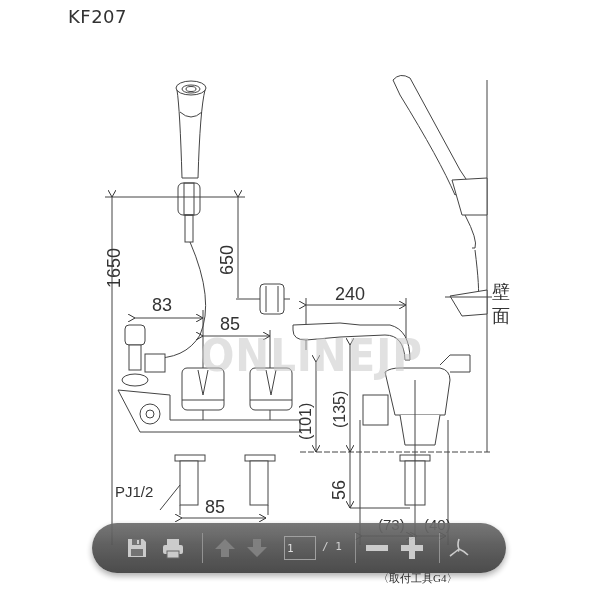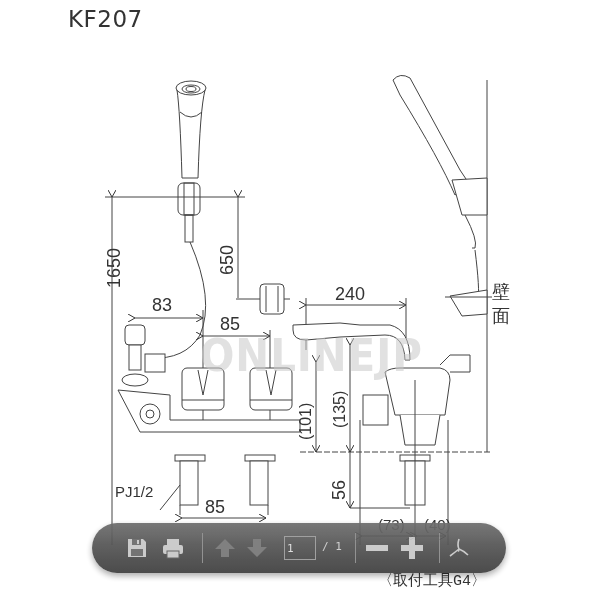--- a/index.html
+++ b/index.html
@@ -1,28 +1,28 @@
 <!DOCTYPE html>
 <html><head>
   <meta charset="utf-8">
   <style>
     html, body { margin: 0; padding: 0; background: #ffffff; }
     body { width: 600px; height: 600px; position: relative; overflow: hidden; font-family: "Liberation Sans", sans-serif; }
-    .title { position: absolute; left: 68px; top: 6px; font-size: 23px; color: #333; letter-spacing: 0.5px; font-family: "DejaVu Sans", sans-serif; }
+    .title { position: absolute; left: 68px; top: 6px; font-size: 18px; color: #333; letter-spacing: 0.5px; font-family: "DejaVu Sans", sans-serif; }
     svg.drawing { position: absolute; left: 0; top: 0; }
     .dim { font-family: "Liberation Sans Narrow", "Liberation Sans", sans-serif; fill: #333; }
     .watermark { position: absolute; left: 200px; top: 330px; font-size: 44px; font-weight: bold; color: rgba(200,200,200,0.55); letter-spacing: 1px; font-family: "DejaVu Sans", sans-serif; transform: scaleX(0.92); transform-origin: left; pointer-events: none; }
     .toolbar { position: absolute; left: 92px; top: 523px; width: 414px; height: 50px; border-radius: 25px;
       background: linear-gradient(#6e6e6e 0%, #545454 45%, #3e3e3e 100%); box-shadow: 0 3px 6px rgba(0,0,0,0.35); opacity: 0.93; }
     .tb-item { position: absolute; top: 0; height: 50px; display: flex; align-items: center; justify-content: center; cursor: pointer; }
     .sep { position: absolute; top: 10px; width: 1px; height: 30px; background: #8a8a8a; }
     .page-box { position: absolute; left: 192px; top: 13px; width: 32px; height: 24px; border: 1px solid #999; box-sizing: border-box;
       color: #ddd; font-size: 11px; font-family: "DejaVu Sans Mono", monospace; display:flex; align-items:center; justify-content:center; background: transparent; }
     .page-total { position: absolute; left: 230px; top: 17px; color: #ccc; font-size: 11px; font-family: "DejaVu Sans Mono", monospace; }
-    .caption { position: absolute; left: 378px; top: 571px; font-size: 15px; color: #333; font-family: Liberation Mono, monospace; }
+    .caption { position: absolute; left: 378px; top: 571px; font-size: 11px; color: #333; font-family: Liberation Serif, serif; }
   </style>
 </head>
 <body>
 
 <div class="title">KF207</div>
 
 <svg class="drawing" width="600" height="600" viewBox="0 0 600 600">
   <defs>
     <marker id="arr" markerWidth="8" markerHeight="8" refX="7" refY="4" orient="auto">
       <path d="M0,0 L7,4 L0,8" fill="none" stroke="#333" stroke-width="1"></path>

